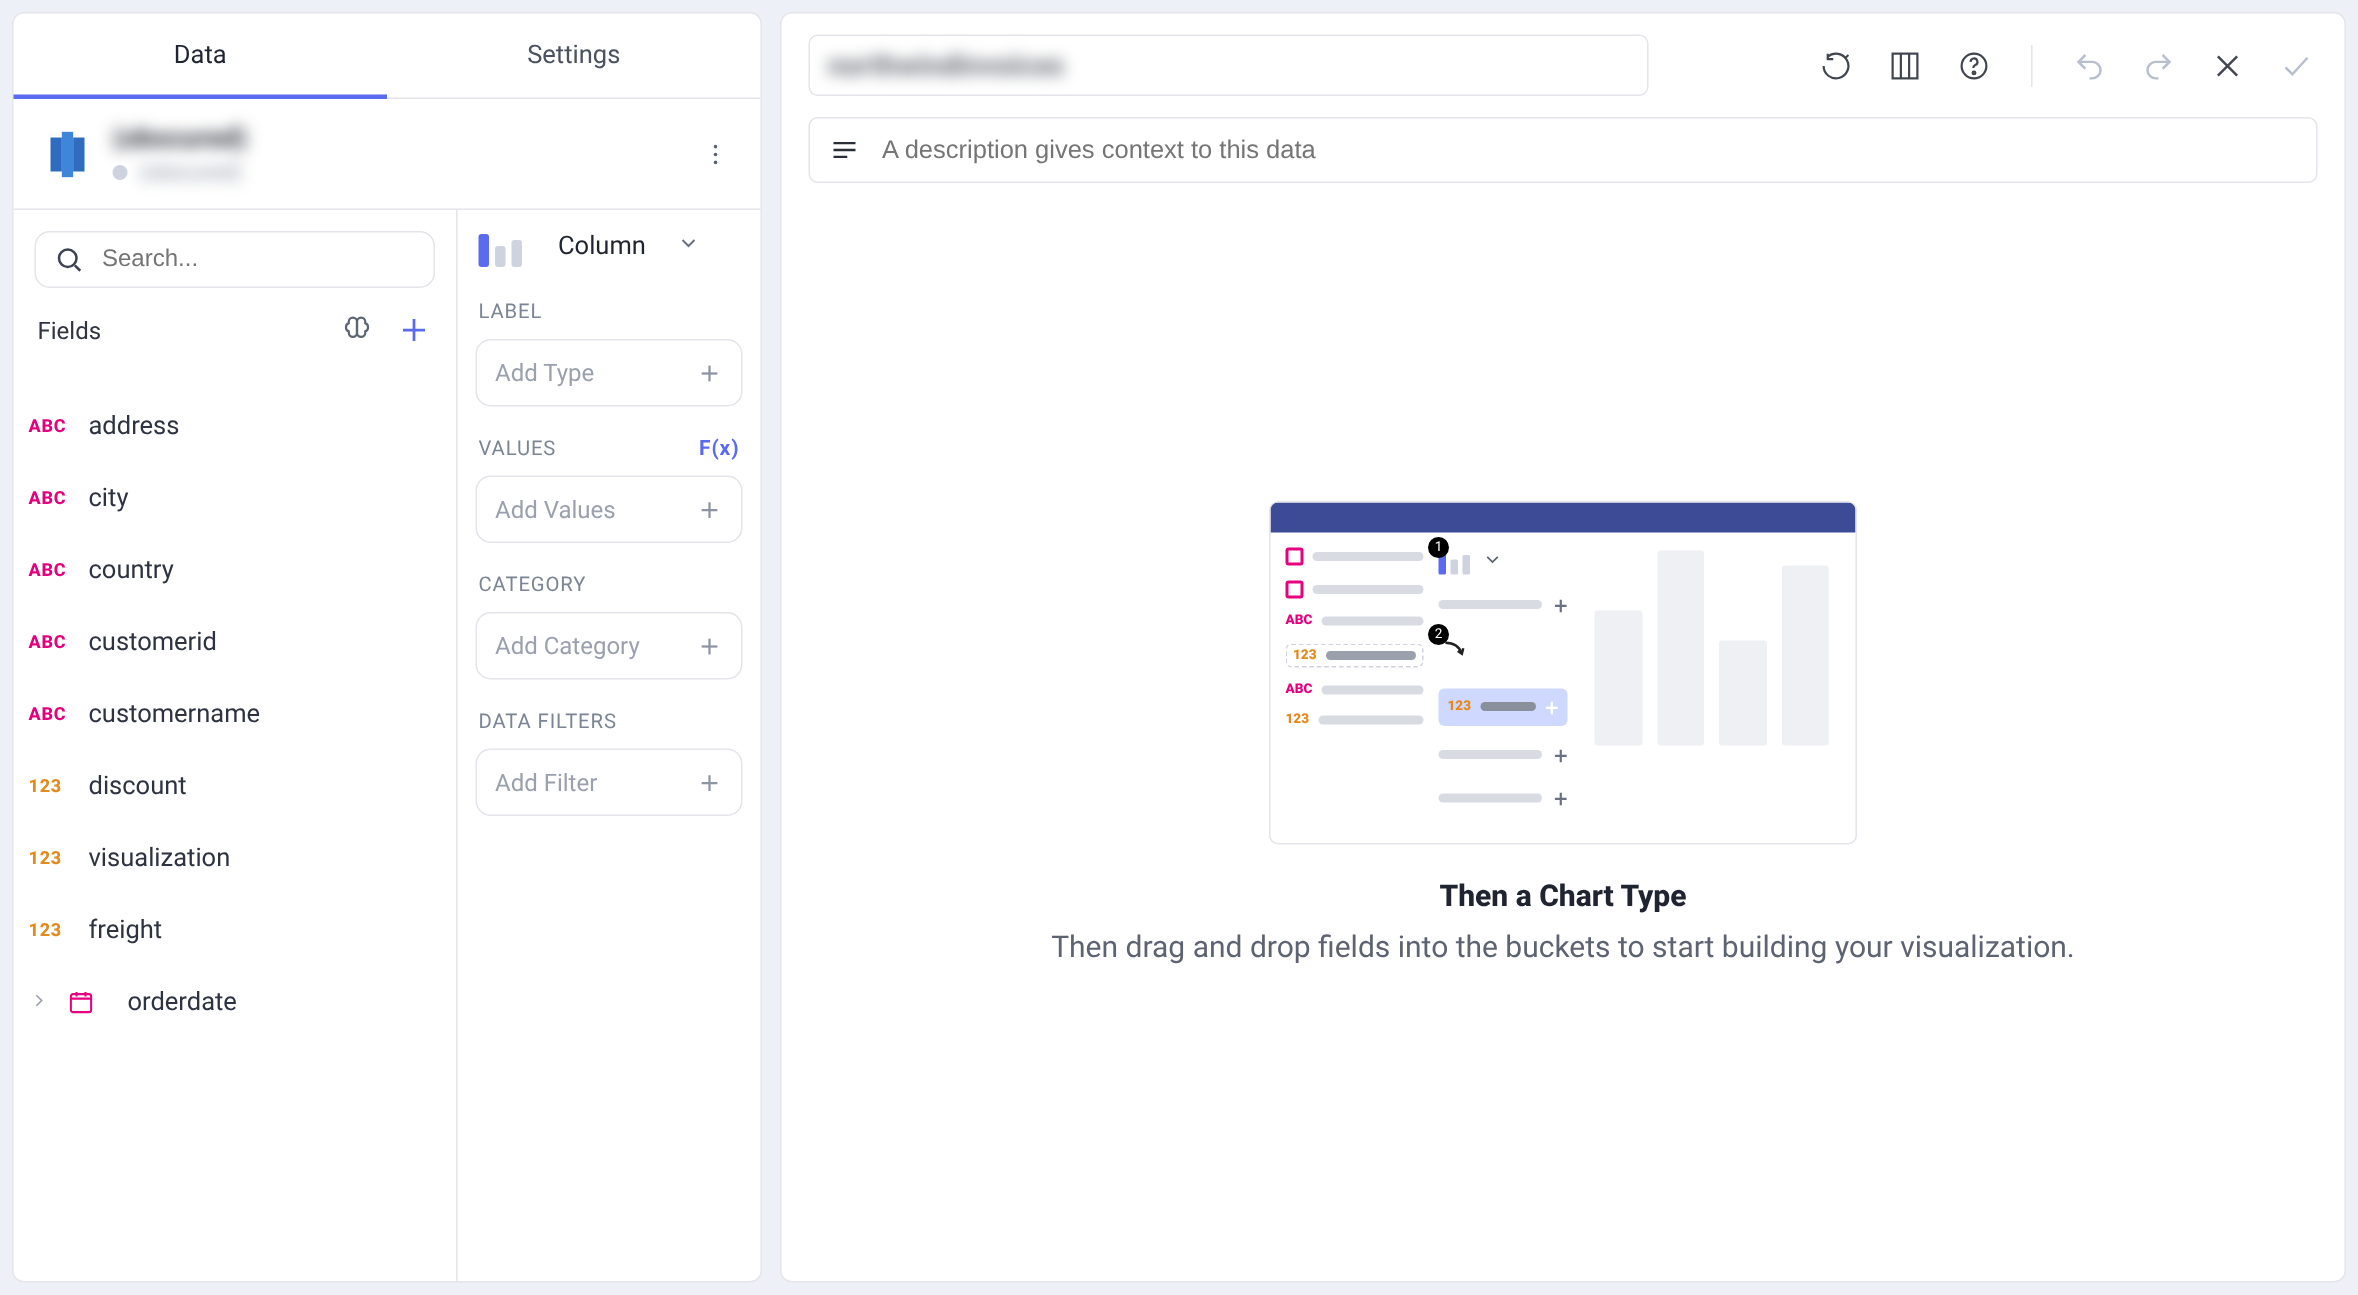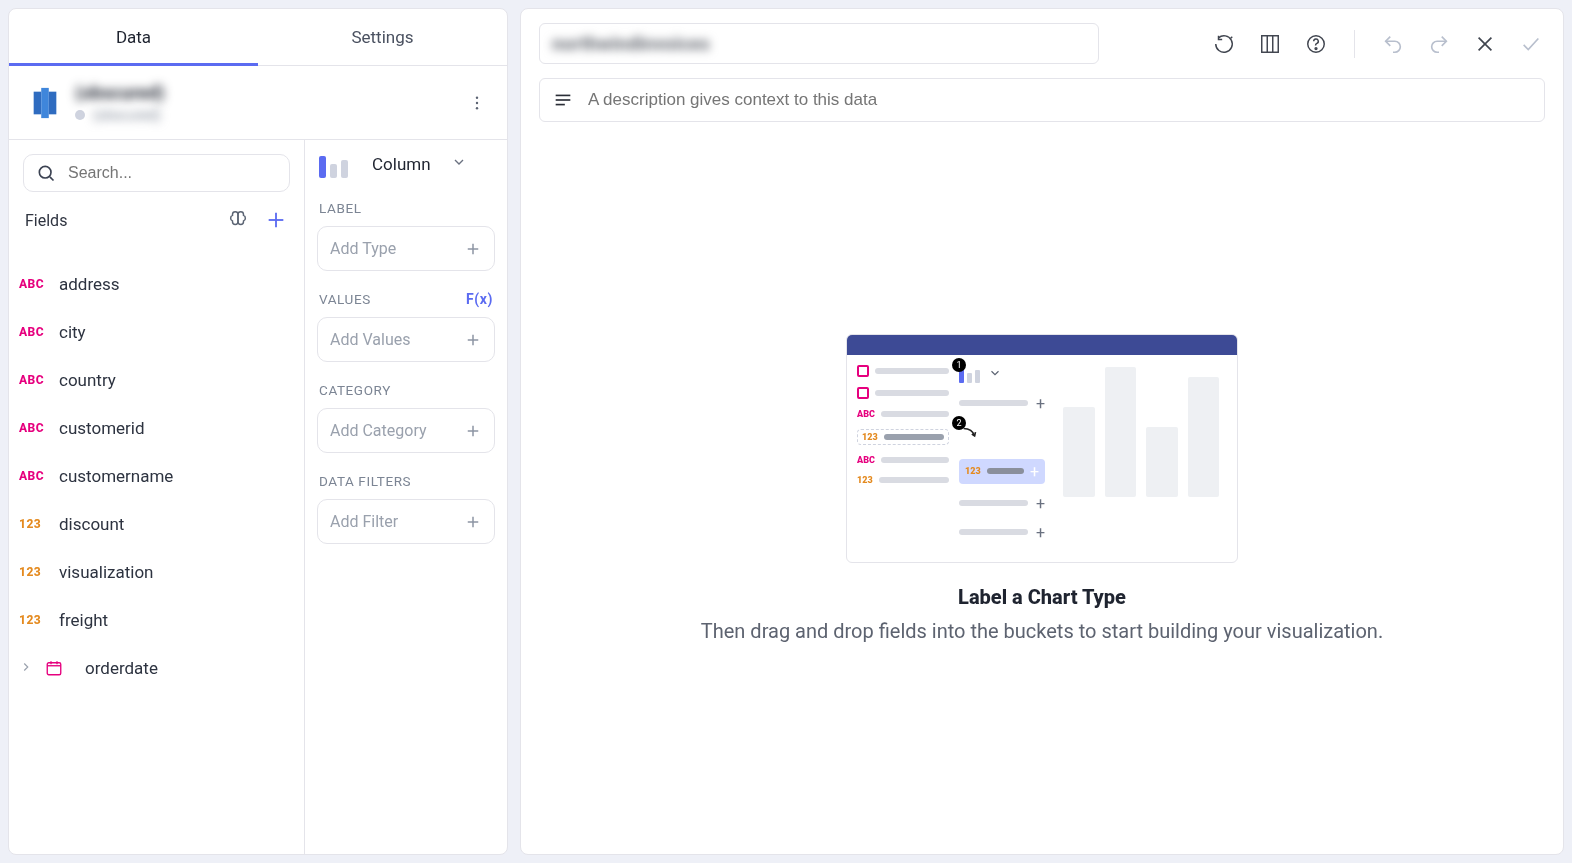--- a/index.html
+++ b/index.html
@@ -436,18 +436,18 @@
             <div class="chart-col">
               <div class="chart-mini">
                   <span class="h1"></span>
                   <span class="h2"></span>
                   <span class="h3"></span>
                   <span class="h4"></span>
                 </div>
             </div>
           </div>
         </div>
-        <div class="ph-title">Label a Chart Type</div>
+        <div class="ph-title">Then a Chart Type</div>
         <div class="ph-sub">Then drag and drop fields into the buckets to start building your visualization.</div>
       </div>
     </div>
   </div>
 </div>
 
 </body></html>

